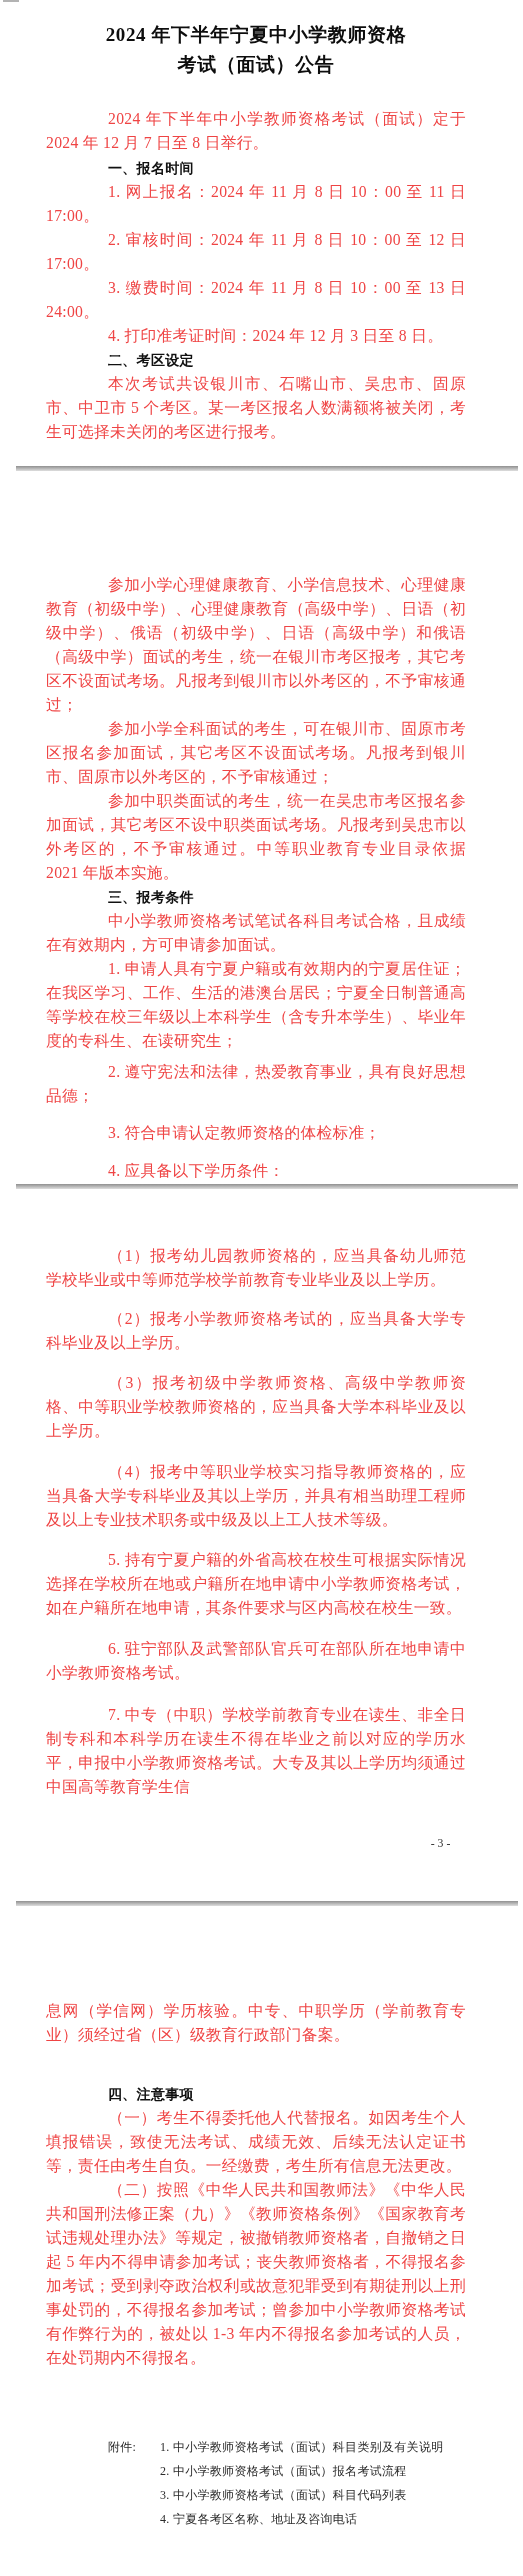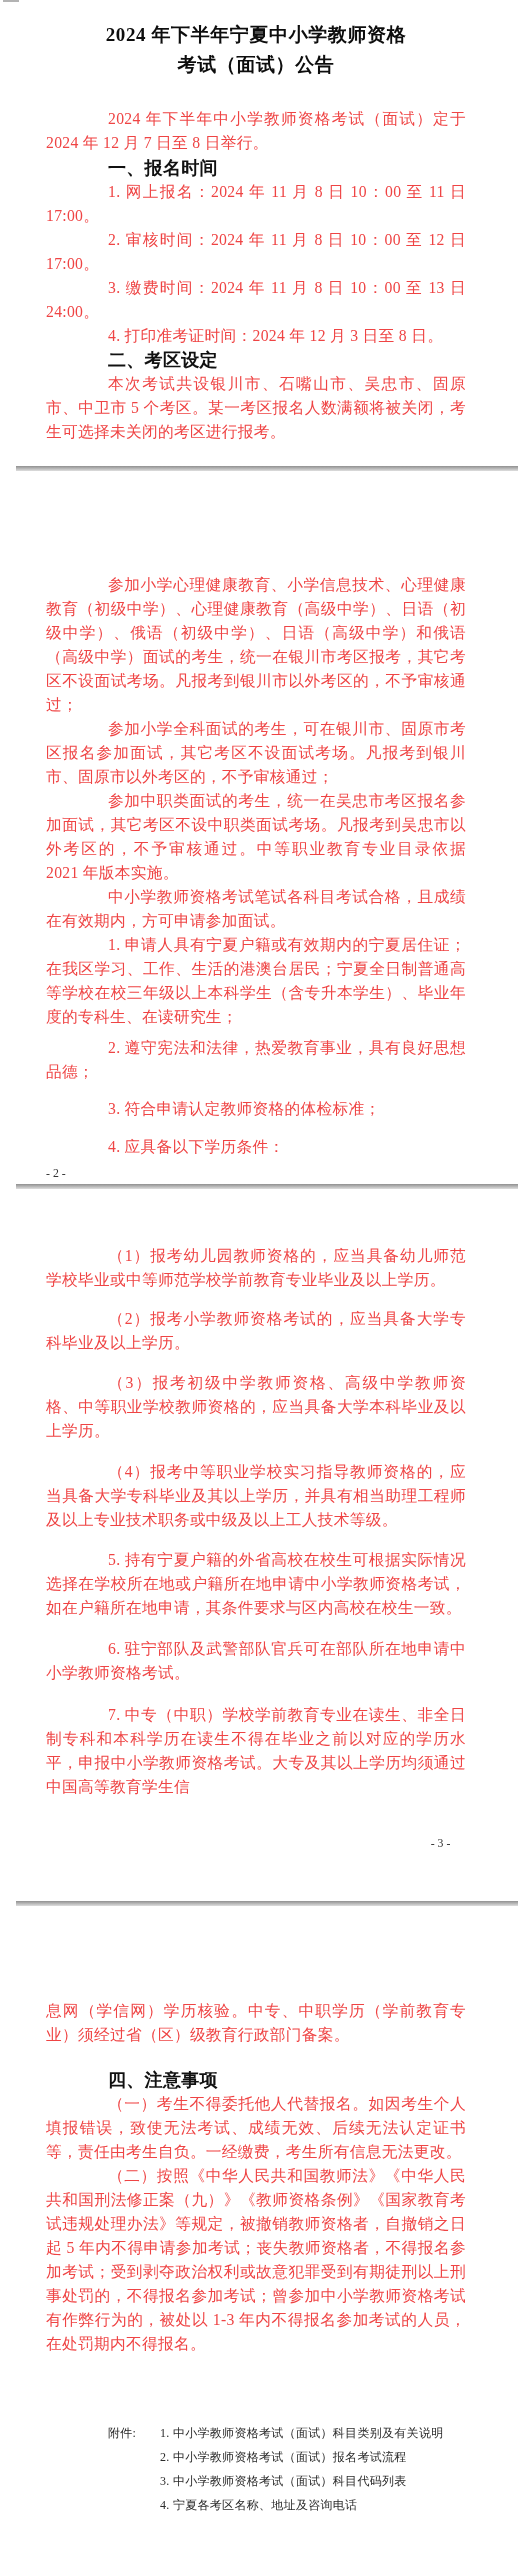--- a/index.html
+++ b/index.html
@@ -44,31 +44,31 @@
     text-align: justify;
     text-justify: inter-ideograph;
     color: #ef4444;
   }
   .indent { text-indent: 62px; }
   .heading {
     margin: 0;
     font-family: "Liberation Sans", "DejaVu Sans", sans-serif;
     font-weight: bold;
     color: #111111;
-    font-size: 18px;
+    font-size: 14px;
     line-height: 24px;
     text-indent: 62px;
     letter-spacing: 0.3px;
   }
   .sp27 { margin-top: 15px; }
   .sp29 { margin-top: 16.3px; }
   .sp31 { margin-top: 17.4px; }
   .sp12 { margin-top: 6.7px; }
   .sp24 { margin-top: 13.5px; }
-  .sp37 { margin-top: 21px; }
+  .sp37 { margin-top: 35px; }
   .pagenum {
     font-size: 11.8px;
     line-height: 17px;
     color: #333333;
   }
   .pagenum.pn-right { text-align: right; padding-right: 15.7px; }
   .pagenum.pn-left  { text-align: left; }
   .attachments { margin-top: 65px; }
   .att-line {
     font-size: 12px;
@@ -112,20 +112,21 @@
     <p class="body-p indent">本次考试共设银川市、石嘴山市、吴忠市、固原市、中卫市 5 个考区。某一考区报名人数满额将被关闭，考生可选择未关闭的考区进行报考。</p>
     <div class="pagenum pn-right p1-num">- 1 -</div>
   </section>
 
   <div class="page-divider"></div>
 
   <section class="page page-2">
     <p class="body-p indent">参加小学心理健康教育、小学信息技术、心理健康教育（初级中学）、心理健康教育（高级中学）、日语（初级中学）、俄语（初级中学）、日语（高级中学）和俄语（高级中学）面试的考生，统一在银川市考区报考，其它考区不设面试考场。凡报考到银川市以外考区的，不予审核通过；</p>
     <p class="body-p indent">参加小学全科面试的考生，可在银川市、固原市考区报名参加面试，其它考区不设面试考场。凡报考到银川市、固原市以外考区的，不予审核通过；</p>
     <p class="body-p indent">参加中职类面试的考生，统一在吴忠市考区报名参加面试，其它考区不设中职类面试考场。凡报考到吴忠市以外考区的，不予审核通过。中等职业教育专业目录依据 2021 年版本实施。</p>
+    <p class="heading">三、报考条件</p>
     <p class="body-p indent">中小学教师资格考试笔试各科目考试合格，且成绩在有效期内，方可申请参加面试。</p>
     <p class="body-p indent">1. 申请人具有宁夏户籍或有效期内的宁夏居住证；在我区学习、工作、生活的港澳台居民；宁夏全日制普通高等学校在校三年级以上本科学生（含专升本学生）、毕业年度的专科生、在读研究生；</p>
     <p class="body-p indent sp12">2. 遵守宪法和法律，热爱教育事业，具有良好思想品德；</p>
     <p class="body-p indent sp24">3. 符合申请认定教师资格的体检标准；</p>
     <p class="body-p indent sp24">4. 应具备以下学历条件：</p>
     <div class="pagenum pn-left p2-num">- 2 -</div>
   </section>
 
   <div class="page-divider"></div>
 

